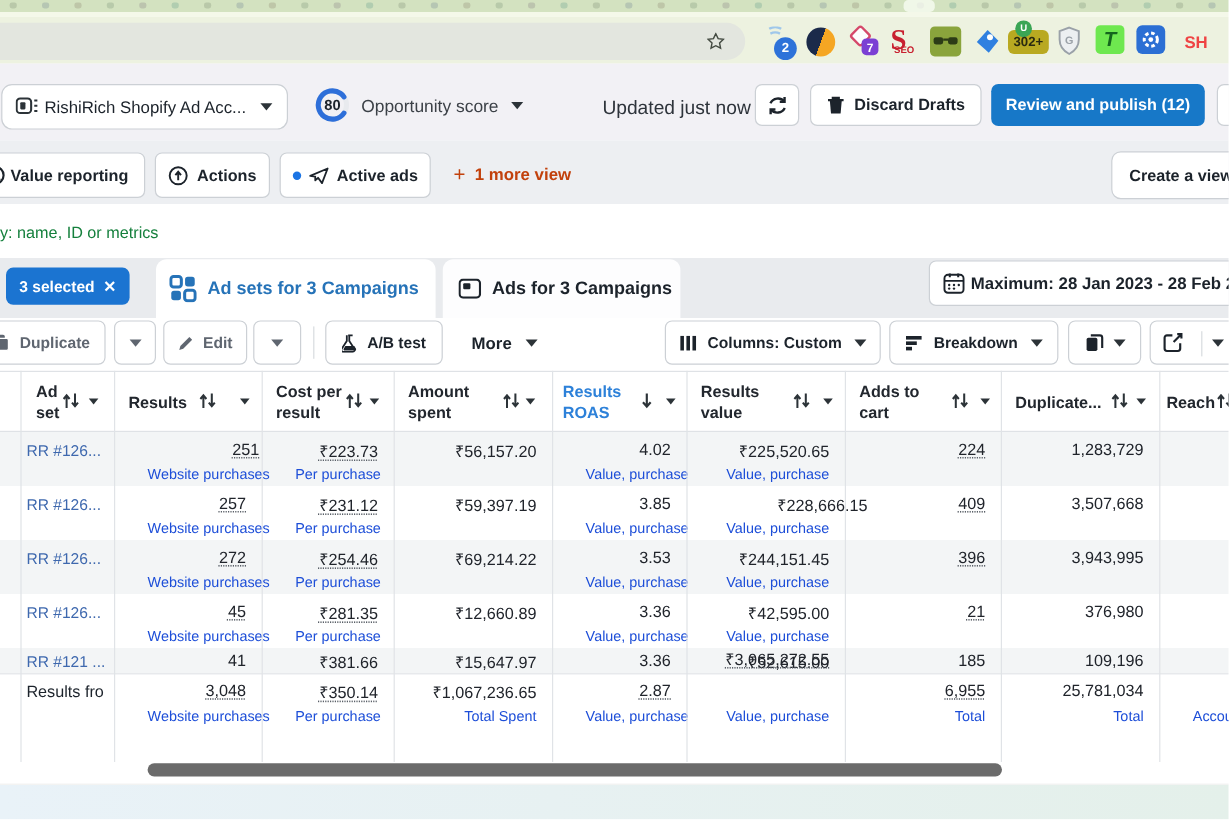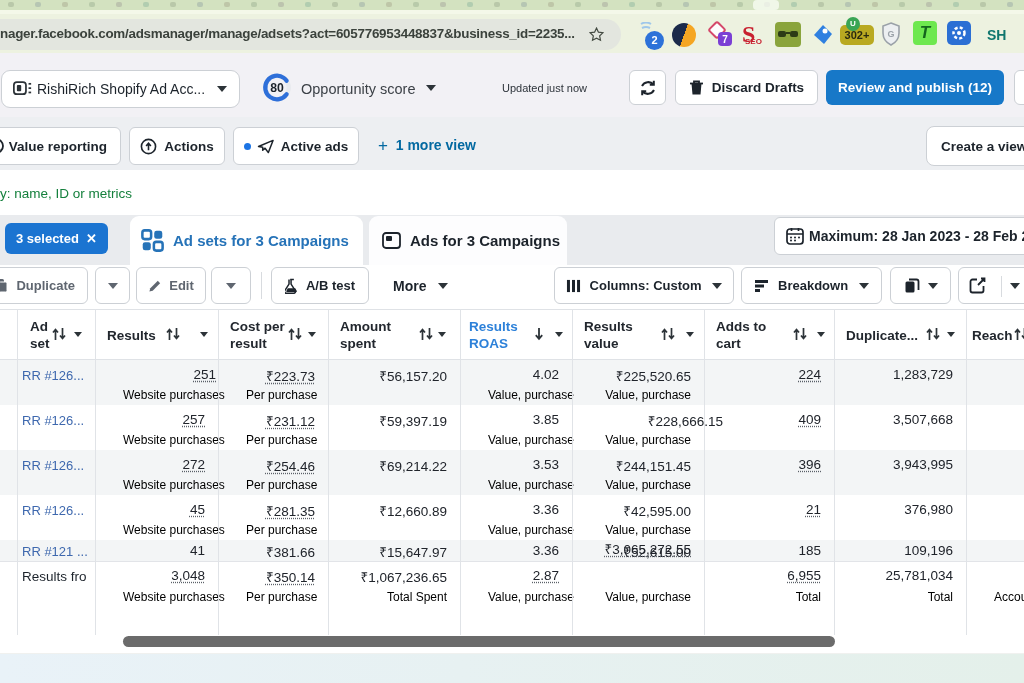--- a/index.html
+++ b/index.html
@@ -4,21 +4,21 @@
 <style>
   * { margin:0; padding:0; box-sizing:border-box; }
   html,body { width:1024px; height:683px; overflow:hidden; }
   body { font-family:"Liberation Sans", sans-serif; }
   #root { position:relative; width:1024px; height:683px; background:#fff; overflow:hidden; }
   .abs { position:absolute; }
   .btn { position:absolute; background:#fff; border:1px solid #ccd0d5; border-radius:6px; display:flex; align-items:center; justify-content:center; font-weight:bold; color:#1c232b; font-size:13px; }
   .caret { display:inline-block; width:0; height:0; border-left:5px solid transparent; border-right:5px solid transparent; border-top:6px solid #2c3338; }
   .vline { position:absolute; top:309px; height:326px; width:1px; background:#e0e3e7; z-index:5; }
   .cellnum { position:absolute; font-size:13.5px; color:#20242b; text-align:right; }
-  .cellsub { position:absolute; font-size:12px; color:#000000; text-align:right; white-space:nowrap;padding-left:28px; }
+  .cellsub { position:absolute; font-size:12px; color:#1d4ed8; text-align:right; white-space:nowrap;padding-left:28px; }
   .dot { text-decoration:underline; text-decoration-style:dotted; text-underline-offset:2px; text-decoration-color:#5a6068; }
   .hdr { position:absolute; font-size:13.5px; font-weight:bold; color:#22272e; line-height:17px; }
 </style>
 </head>
 <body>
 <div id="root">
 
   <div class="abs" style="left:0;top:0;width:1024px;height:10px;background:#d3e2c0;"></div>
   <div class="abs" style="left:0;top:10px;width:1024px;height:4px;background:#f4f8e9;"></div>
   <div class="abs" style="left:0;top:14px;width:1024px;height:39px;background:#edf2e0;"></div>
@@ -58,21 +58,20 @@
       <div class="abs" style="left:872px;top:2px;width:6px;height:5px;border-radius:2px;background:rgba(120,100,80,0.22);"></div>
       <div class="abs" style="left:899px;top:2px;width:6px;height:5px;border-radius:2px;background:rgba(90,120,90,0.22);"></div>
       <div class="abs" style="left:926px;top:2px;width:6px;height:5px;border-radius:2px;background:rgba(110,90,110,0.22);"></div>
       <div class="abs" style="left:953px;top:2px;width:6px;height:5px;border-radius:2px;background:rgba(60,130,120,0.22);"></div>
       <div class="abs" style="left:980px;top:2px;width:6px;height:5px;border-radius:2px;background:rgba(95,110,85,0.22);"></div>
       <div class="abs" style="left:1007px;top:2px;width:6px;height:5px;border-radius:2px;background:rgba(80,100,130,0.22);"></div>
       <div class="abs" style="left:753px;top:0;width:26px;height:10px;border-radius:4px;background:rgba(250,253,245,0.75);"></div>
     </div>
 
   <div class="abs" style="left:-30px;top:19px;width:651px;height:31px;background:#e3e6df;border-radius:16px;"></div>
-  <div class="abs" style="left:0px;top:26px;font-size:13.4px;color:#3b423c;font-weight:bold;letter-spacing:-0.25px;white-space:nowrap;">nager.facebook.com/adsmanager/manage/adsets?act=605776953448837&amp;business_id=2235...</div>
 
   <svg class="abs" style="left:589px;top:27px;" width="15" height="15" viewBox="0 0 20 20">
       <path d="M10 1.5l2.6 5.4 5.9.8-4.3 4.1 1.1 5.8L10 14.8l-5.3 2.8 1.1-5.8L1.5 7.7l5.9-.8z" fill="none" stroke="#444b42" stroke-width="1.6"></path>
     </svg>
 
   <div class="abs" style="left:638px;top:22px;width:16px;height:14px;">
     <svg width="16" height="14">
         <path d="M3 2 q5 -3 10 0 M4 6 q4 -2 8 0" stroke="#9fc7ea" stroke-width="2" fill="none"></path>
       </svg>
   </div>
@@ -102,21 +101,21 @@
       <path d="M11 2 L19 5 V12 C19 18 15 22 11 24 C7 22 3 18 3 12 V5 Z" fill="#eceff1" stroke="#9aa1a8" stroke-width="1.6"></path>
       <text x="11" y="16" font-size="9" fill="#9aa1a8" text-anchor="middle" font-weight="bold">G</text>
     </svg>
   <div class="abs" style="left:913px;top:21px;width:24px;height:24px;background:#6ee84f;border-radius:4px;color:#14651d;font-size:17px;font-weight:bold;text-align:center;line-height:24px;font-style:italic;">T</div>
   <div class="abs" style="left:947px;top:21px;width:24px;height:24px;background:#2b6fd4;border-radius:5px;">
     <svg width="24" height="24" viewBox="0 0 24 24">
         <circle cx="12" cy="12" r="5.5" fill="none" stroke="#fff" stroke-width="2.5" stroke-dasharray="3 2.2"></circle>
         <circle cx="12" cy="12" r="2" fill="#fff"></circle>
       </svg>
   </div>
-  <div class="abs" style="left:987px;top:27px;font-size:14px;font-weight:bold;color:#0f766e;">SH</div>
+  <div class="abs" style="left:987px;top:27px;font-size:14px;font-weight:bold;color:#ef4444;">SH</div>
 
   <div class="abs" style="left:0;top:53px;width:1024px;height:64px;background:#f2f1f5;"></div>
   <div class="abs" style="left:0;top:117px;width:1024px;height:53px;background:#edeff2;"></div>
 
   <div class="btn" style="left:1px;top:70px;width:239px;height:38px;border-radius:9px;justify-content:flex-start;font-weight:normal;">
     <svg style="margin-left:11px;" width="19" height="18" viewBox="0 0 22 20">
         <rect x="1" y="2" width="14" height="14" rx="3.5" fill="none" stroke="#2c3338" stroke-width="2"></rect>
         <rect x="4.5" y="5.5" width="5" height="7" rx="1" fill="#2c3338"></rect>
         <line x1="18" y1="4" x2="21" y2="4" stroke="#2c3338" stroke-width="2"></line>
         <line x1="18" y1="9" x2="21" y2="9" stroke="#2c3338" stroke-width="2"></line>
@@ -127,21 +126,21 @@
   </div>
 
   <svg class="abs" style="left:261px;top:71px;" width="32" height="33" viewBox="0 0 34 34">
     <circle cx="17" cy="17" r="12.5" fill="none" stroke="#e8eaee" stroke-width="4.5"></circle>
     <circle cx="17" cy="17" r="12.5" fill="none" stroke="#2e6fd9" stroke-width="4.5" stroke-linecap="round" pathLength="360" stroke-dasharray="290 70" transform="rotate(35 17 17)"></circle>
     <text x="17" y="21.5" font-size="13" font-weight="bold" fill="#1c232b" text-anchor="middle">80</text>
   </svg>
   <div class="abs" style="left:301px;top:81px;font-size:14.5px;color:#3c4147;">Opportunity score</div>
   <span class="caret abs" style="left:426px;top:85px;"></span>
 
-  <div class="abs" style="left:502px;top:82px;font-size:11px;color:#2e343b;">Updated just now</div>
+  <div class="abs" style="left:502px;top:82px;font-size:16px;color:#2e343b;">Updated just now</div>
 
   <div class="btn" style="left:629px;top:70px;width:37px;height:35px;">
     <svg width="18" height="18" viewBox="0 0 18 18">
         <path d="M14.5 5.5 A7 7 0 0 0 3 7" fill="none" stroke="#1c232b" stroke-width="2"></path>
         <path d="M3.5 12.5 A7 7 0 0 0 15 11" fill="none" stroke="#1c232b" stroke-width="2"></path>
         <path d="M14.8 1.8 v4 h-4" fill="none" stroke="#1c232b" stroke-width="2"></path>
         <path d="M3.2 16.2 v-4 h4" fill="none" stroke="#1c232b" stroke-width="2"></path>
       </svg>
   </div>
 
@@ -171,21 +170,21 @@
       </svg>
     Actions
   </div>
   <div class="btn" style="left:233px;top:127px;width:126px;height:38px;font-size:13.5px;">
     <span style="width:7px;height:7px;border-radius:50%;background:#1b74e4;margin-right:6px;"></span>
     <svg width="18" height="15" viewBox="0 0 19 16" style="margin-right:6px;">
         <path d="M1.5 8 L17 1.5 L12 14.5 L8.5 9.8 L6 12 V8.8 Z" fill="none" stroke="#1c232b" stroke-width="1.6" stroke-linejoin="round"></path>
       </svg>
     Active ads
   </div>
-  <div class="abs" style="left:378px;top:136px;font-size:14px;color:#0369a1;font-weight:bold;"><span style="font-weight:normal;font-size:17px;vertical-align:-1px;">+</span>&nbsp;&nbsp;1 more view</div>
+  <div class="abs" style="left:378px;top:136px;font-size:14px;color:#c2410c;font-weight:bold;"><span style="font-weight:normal;font-size:17px;vertical-align:-1px;">+</span>&nbsp;&nbsp;1 more view</div>
   <div class="btn" style="left:926px;top:126px;width:130px;height:40px;border-radius:8px;justify-content:flex-start;white-space:nowrap;font-size:13.5px;">
       <span style="margin-left:14px;">Create a view</span>
     </div>
 
   <div class="abs" style="left:0;top:170px;width:1024px;height:45px;background:#fff;"></div>
   <div class="abs" style="left:0px;top:186px;font-size:13.5px;color:#15803d;">y: name, ID or metrics</div>
 
   <div class="abs" style="left:0;top:215px;width:1024px;height:50px;background:#e9ebee;"></div>
   <div class="abs" style="left:5px;top:223px;width:103px;height:31px;background:#1b74d1;border-radius:6px;color:#fff;font-size:13px;font-weight:bold;display:flex;align-items:center;justify-content:center;">3 selected&nbsp;&nbsp;✕</div>
 

